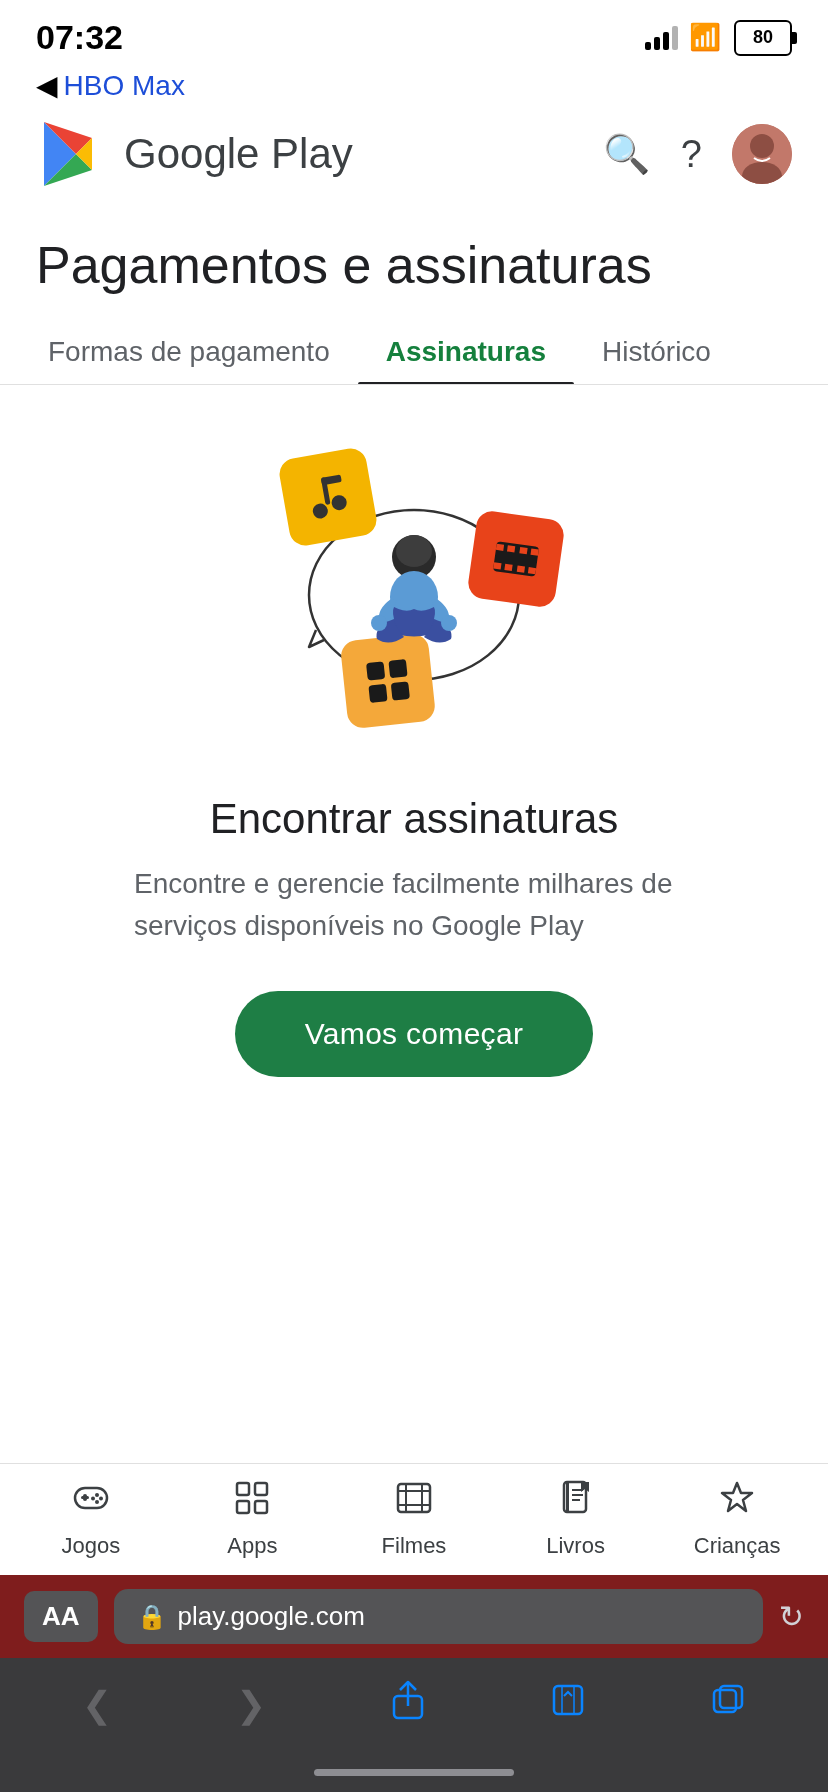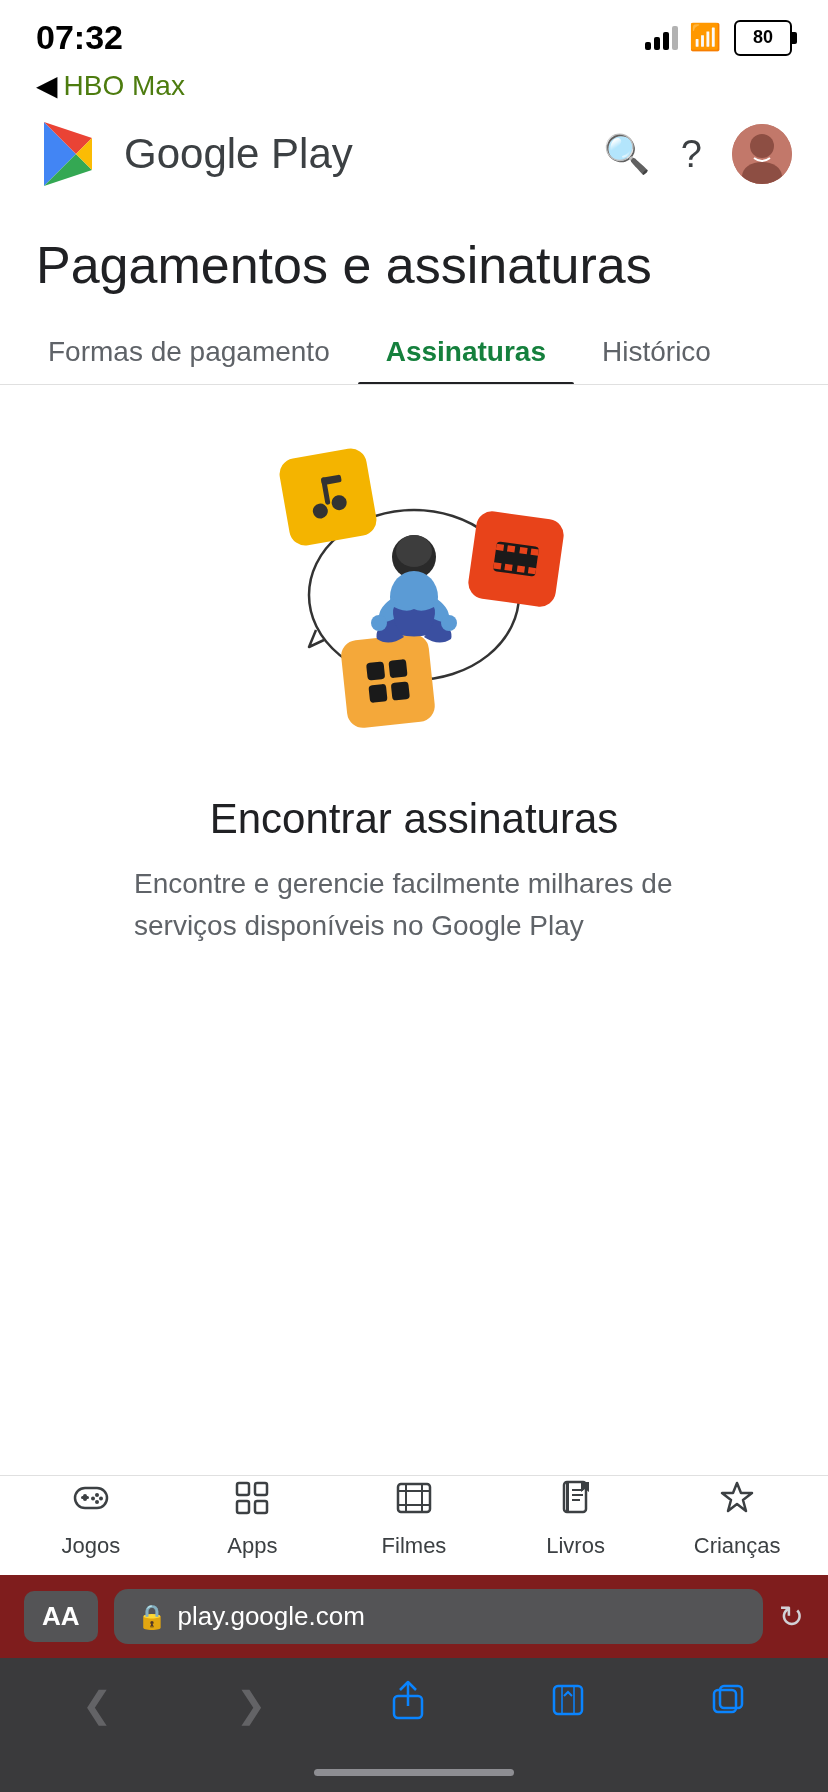--- a/index.html
+++ b/index.html
@@ -72,21 +72,21 @@
     }
 
     
     .back-nav {
       padding: 4px 36px 0px 36px;
       display: flex;
       align-items: center;
     }
     .back-label {
       font-size: 28px;
-      color: #4d7c0f;
+      color: #1d4ed8;
     }
     .back-arrow {
       font-size: 28px;
       color: #000;
       margin-right: 6px;
     }
 
     
     .app-header {
       display: flex;
@@ -265,21 +265,21 @@
       font-weight: 500;
       cursor: pointer;
       letter-spacing: 0.3px;
     }
 
     
     .bottom-nav {
       display: flex;
       justify-content: space-around;
       align-items: flex-end;
-      padding: 4px 10px 16px 10px;
+      padding: 16px 10px 16px 10px;
       border-top: 1px solid #e0e0e0;
       background: #fff;
     }
     .nav-item {
       display: flex;
       flex-direction: column;
       align-items: center;
       gap: 8px;
       flex: 1;
     }
@@ -485,20 +485,21 @@
         <circle cx="20" cy="94" r="8" fill="#5b9bd5"></circle>
         <circle cx="90" cy="94" r="8" fill="#5b9bd5"></circle>
       </svg>
     </div>
   </div>
 
   <h2 class="find-title">Encontrar assinaturas</h2>
 
   <p class="find-desc">Encontre e gerencie facilmente milhares de serviços disponíveis no Google Play</p>
 
+  <button class="cta-button">Vamos começar</button>
 
 </div>
 
 <div class="bottom-nav">
   <div class="nav-item">
     <span class="nav-icon">
       <svg viewBox="0 0 36 36" width="36" height="36">
         <rect x="2" y="8" width="32" height="20" rx="10" fill="none" stroke="#3c4043" stroke-width="2.5"></rect>
         <rect x="8" y="16" width="8" height="3" rx="1.5" fill="#3c4043"></rect>
         <rect x="10" y="14" width="4" height="7" rx="2" fill="#3c4043"></rect>

